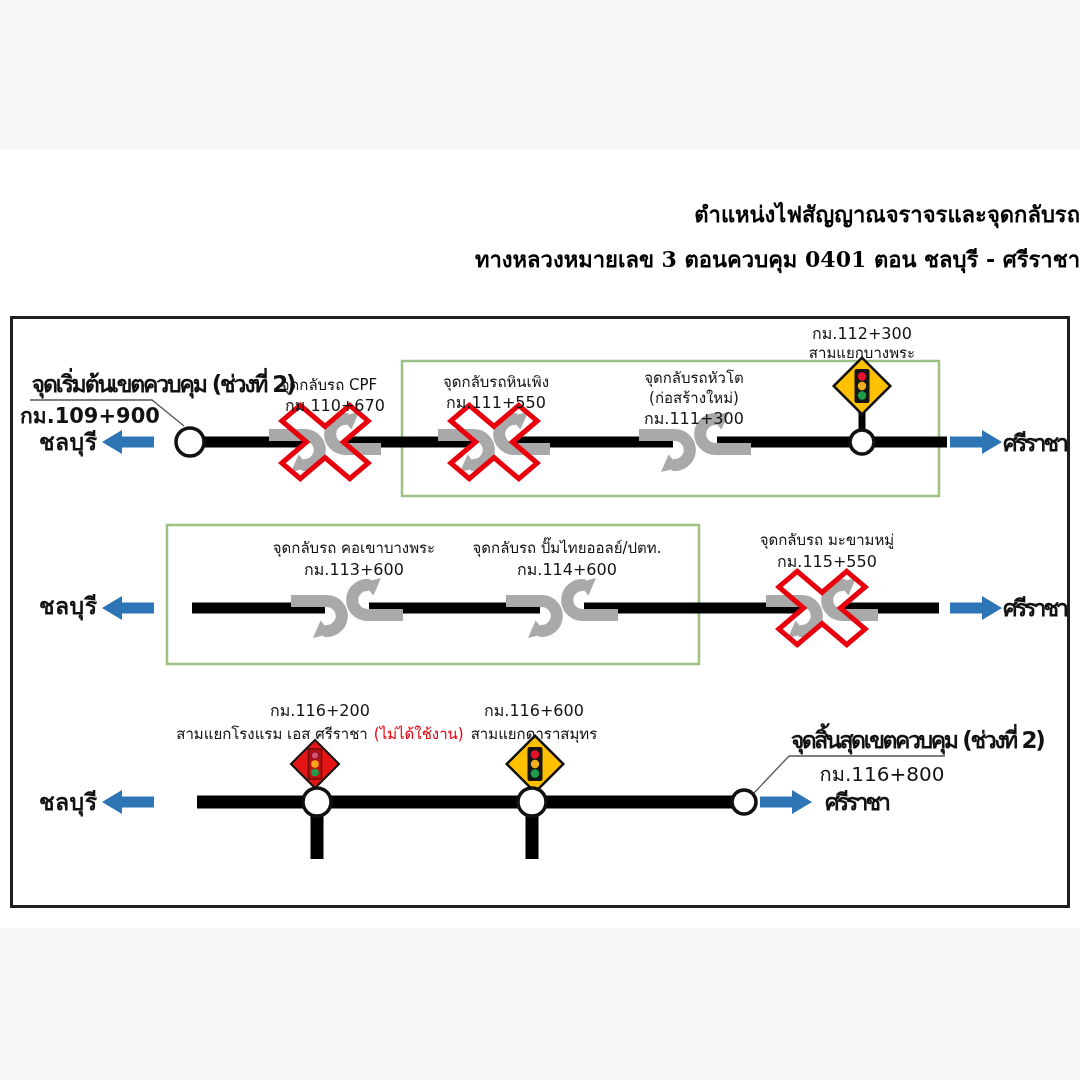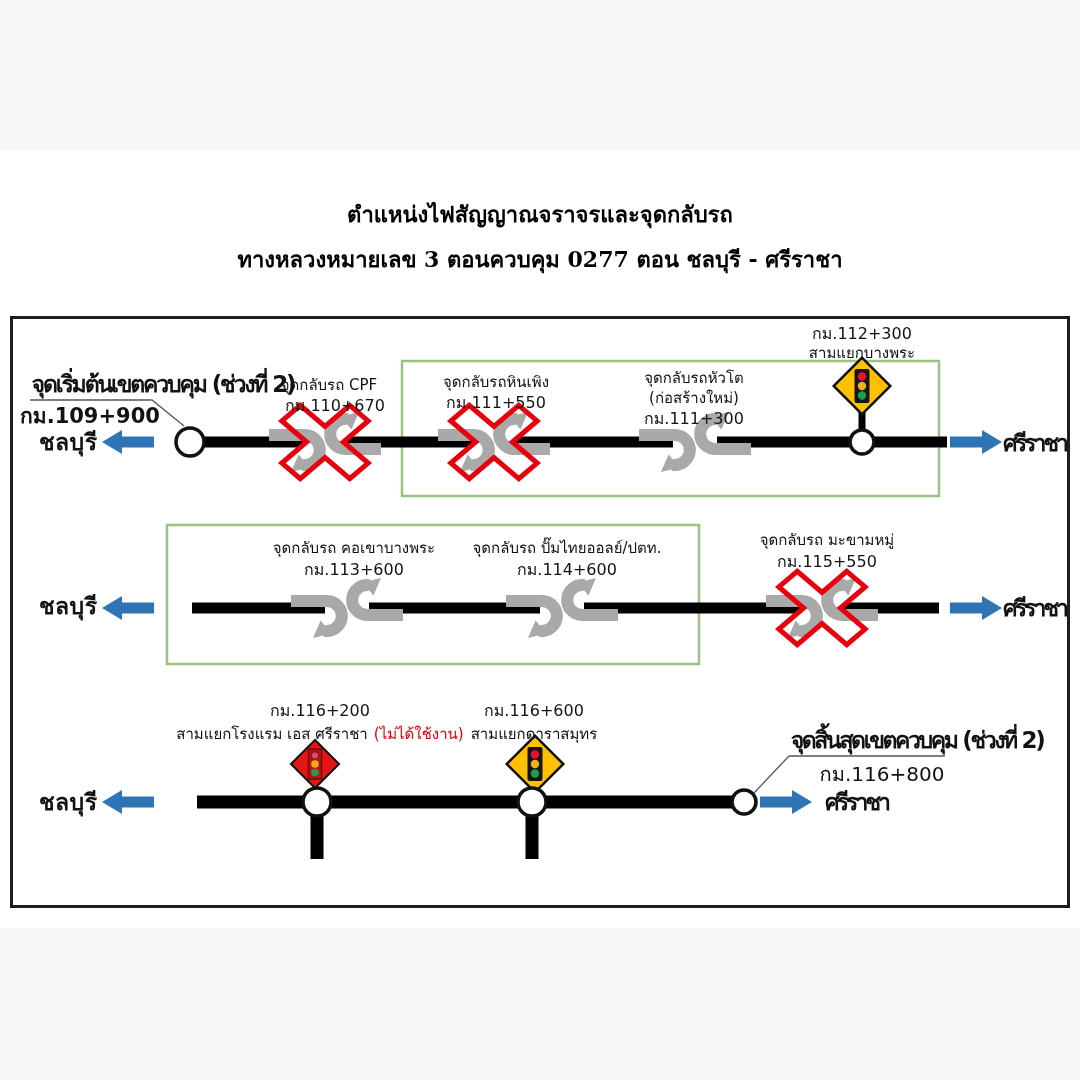--- a/index.html
+++ b/index.html
@@ -7,21 +7,21 @@
     width:1080px;height:1080px;position:relative;background:#ffffff;
     font-family:"DejaVu Sans", sans-serif;color:#111;overflow:hidden;
   }
   .strip{position:absolute;left:0;width:1080px;background:#f7f7f7;}
   .strip.top{top:0;height:150px;}
   .strip.bottom{top:928px;height:152px;}
   .titles{
     position:absolute;top:192px;left:0;width:1080px;text-align:center;
     font-family:"DejaVu Serif", serif;font-weight:bold;font-size:22px;color:#000;
   }
-  .title-line{line-height:45px;height:45px;}
+  .title-line{line-height:45px;height:45px;text-align:right;}
   .frame{
     position:absolute;left:10px;top:316px;width:1054px;height:586px;
     border:3px solid #1f1f1f;background:#fff;box-sizing:content-box;
   }
   svg{overflow:visible;display:block;}
   svg text{font-family:"DejaVu Sans", sans-serif;fill:#121212;}
   .t-sm{font-size:15px;}
   .t-km{font-size:16px;}
   .t-big{font-size:23px;font-weight:bold;}
   .t-mid{font-size:21px;font-weight:bold;}
@@ -35,21 +35,21 @@
   .leader{stroke:#555;stroke-width:1.3;fill:none;}
 </style>
 </head>
 <body>
 
 <div class="strip top"></div>
 <div class="strip bottom"></div>
 
 <div class="titles">
   <div class="title-line">ตำแหน่งไฟสัญญาณจราจรและจุดกลับรถ</div>
-  <div class="title-line">ทางหลวงหมายเลข 3 ตอนควบคุม 0277 ตอน ชลบุรี - ศรีราชา</div>
+  <div class="title-line">ทางหลวงหมายเลข 3 ตอนควบคุม 0401 ตอน ชลบุรี - ศรีราชา</div>
 </div>
 
 <div class="frame">
 <svg width="1054" height="586" viewBox="0 0 1054 586">
   <defs>
     <g id="uturn-sym">
       <path d="M -56 -7 H -20 A 15 15 0 1 1 -22.6 22.8" fill="none" stroke="#a9a9a9" stroke-width="12"></path>
       <polygon points="0,0 -17,-8.5 -17,8.5" fill="#a9a9a9" transform="translate(-34,30) rotate(140)"></polygon>
       <g transform="rotate(180)">
         <path d="M -56 -7 H -20 A 15 15 0 1 1 -22.6 22.8" fill="none" stroke="#a9a9a9" stroke-width="12"></path>

